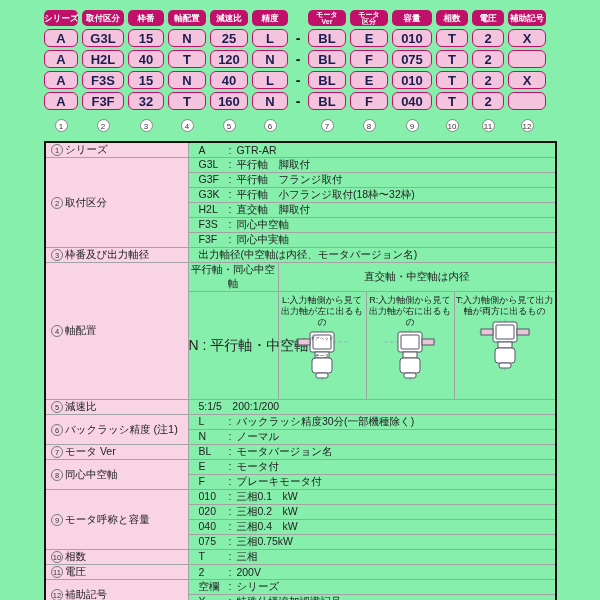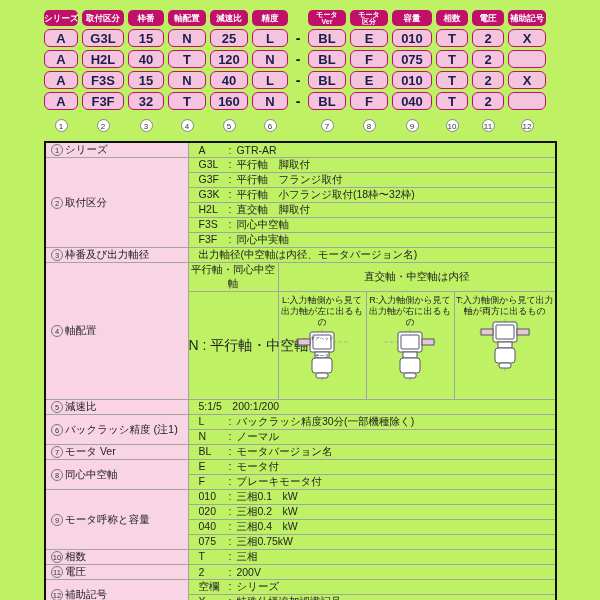--- a/index.html
+++ b/index.html
@@ -1,17 +1,17 @@
 <!DOCTYPE html>
 <html><head>
 <meta charset="utf-8">
 <style>
   html,body{margin:0;padding:0;background:#fff;}
   body{width:600px;height:600px;font-family:"Liberation Sans","DejaVu Sans",sans-serif;color:#222;}
-  .page{position:relative;width:600px;height:600px;overflow:hidden;background:#bef264;}
+  .page{position:relative;width:600px;height:600px;overflow:hidden;background:#86efac;}
 
   
   .code-table{margin:10px 0 0 44px;display:flex;gap:4px;align-items:flex-start;}
   .code-col{display:flex;flex-direction:column;gap:3px;}
   .c0{width:34px}.c1{width:42px}.c2{width:36px}.c3{width:38px}.c4{width:38px}.c5{width:36px}
   .c6{width:38px}.c7{width:38px}.c8{width:40px}.c9{width:32px}.c10{width:32px}.c11{width:38px}
   .dash-col{width:12px;display:flex;flex-direction:column;gap:3px;}
   .badge{background:#c0106a;color:#fff;font-weight:bold;font-size:8.5px;border-radius:5px;
          text-align:center;height:16px;line-height:16px;letter-spacing:0;white-space:nowrap;overflow:hidden;}
   .badge.badge2{line-height:1;display:flex;flex-direction:column;justify-content:center;font-size:7px;}

